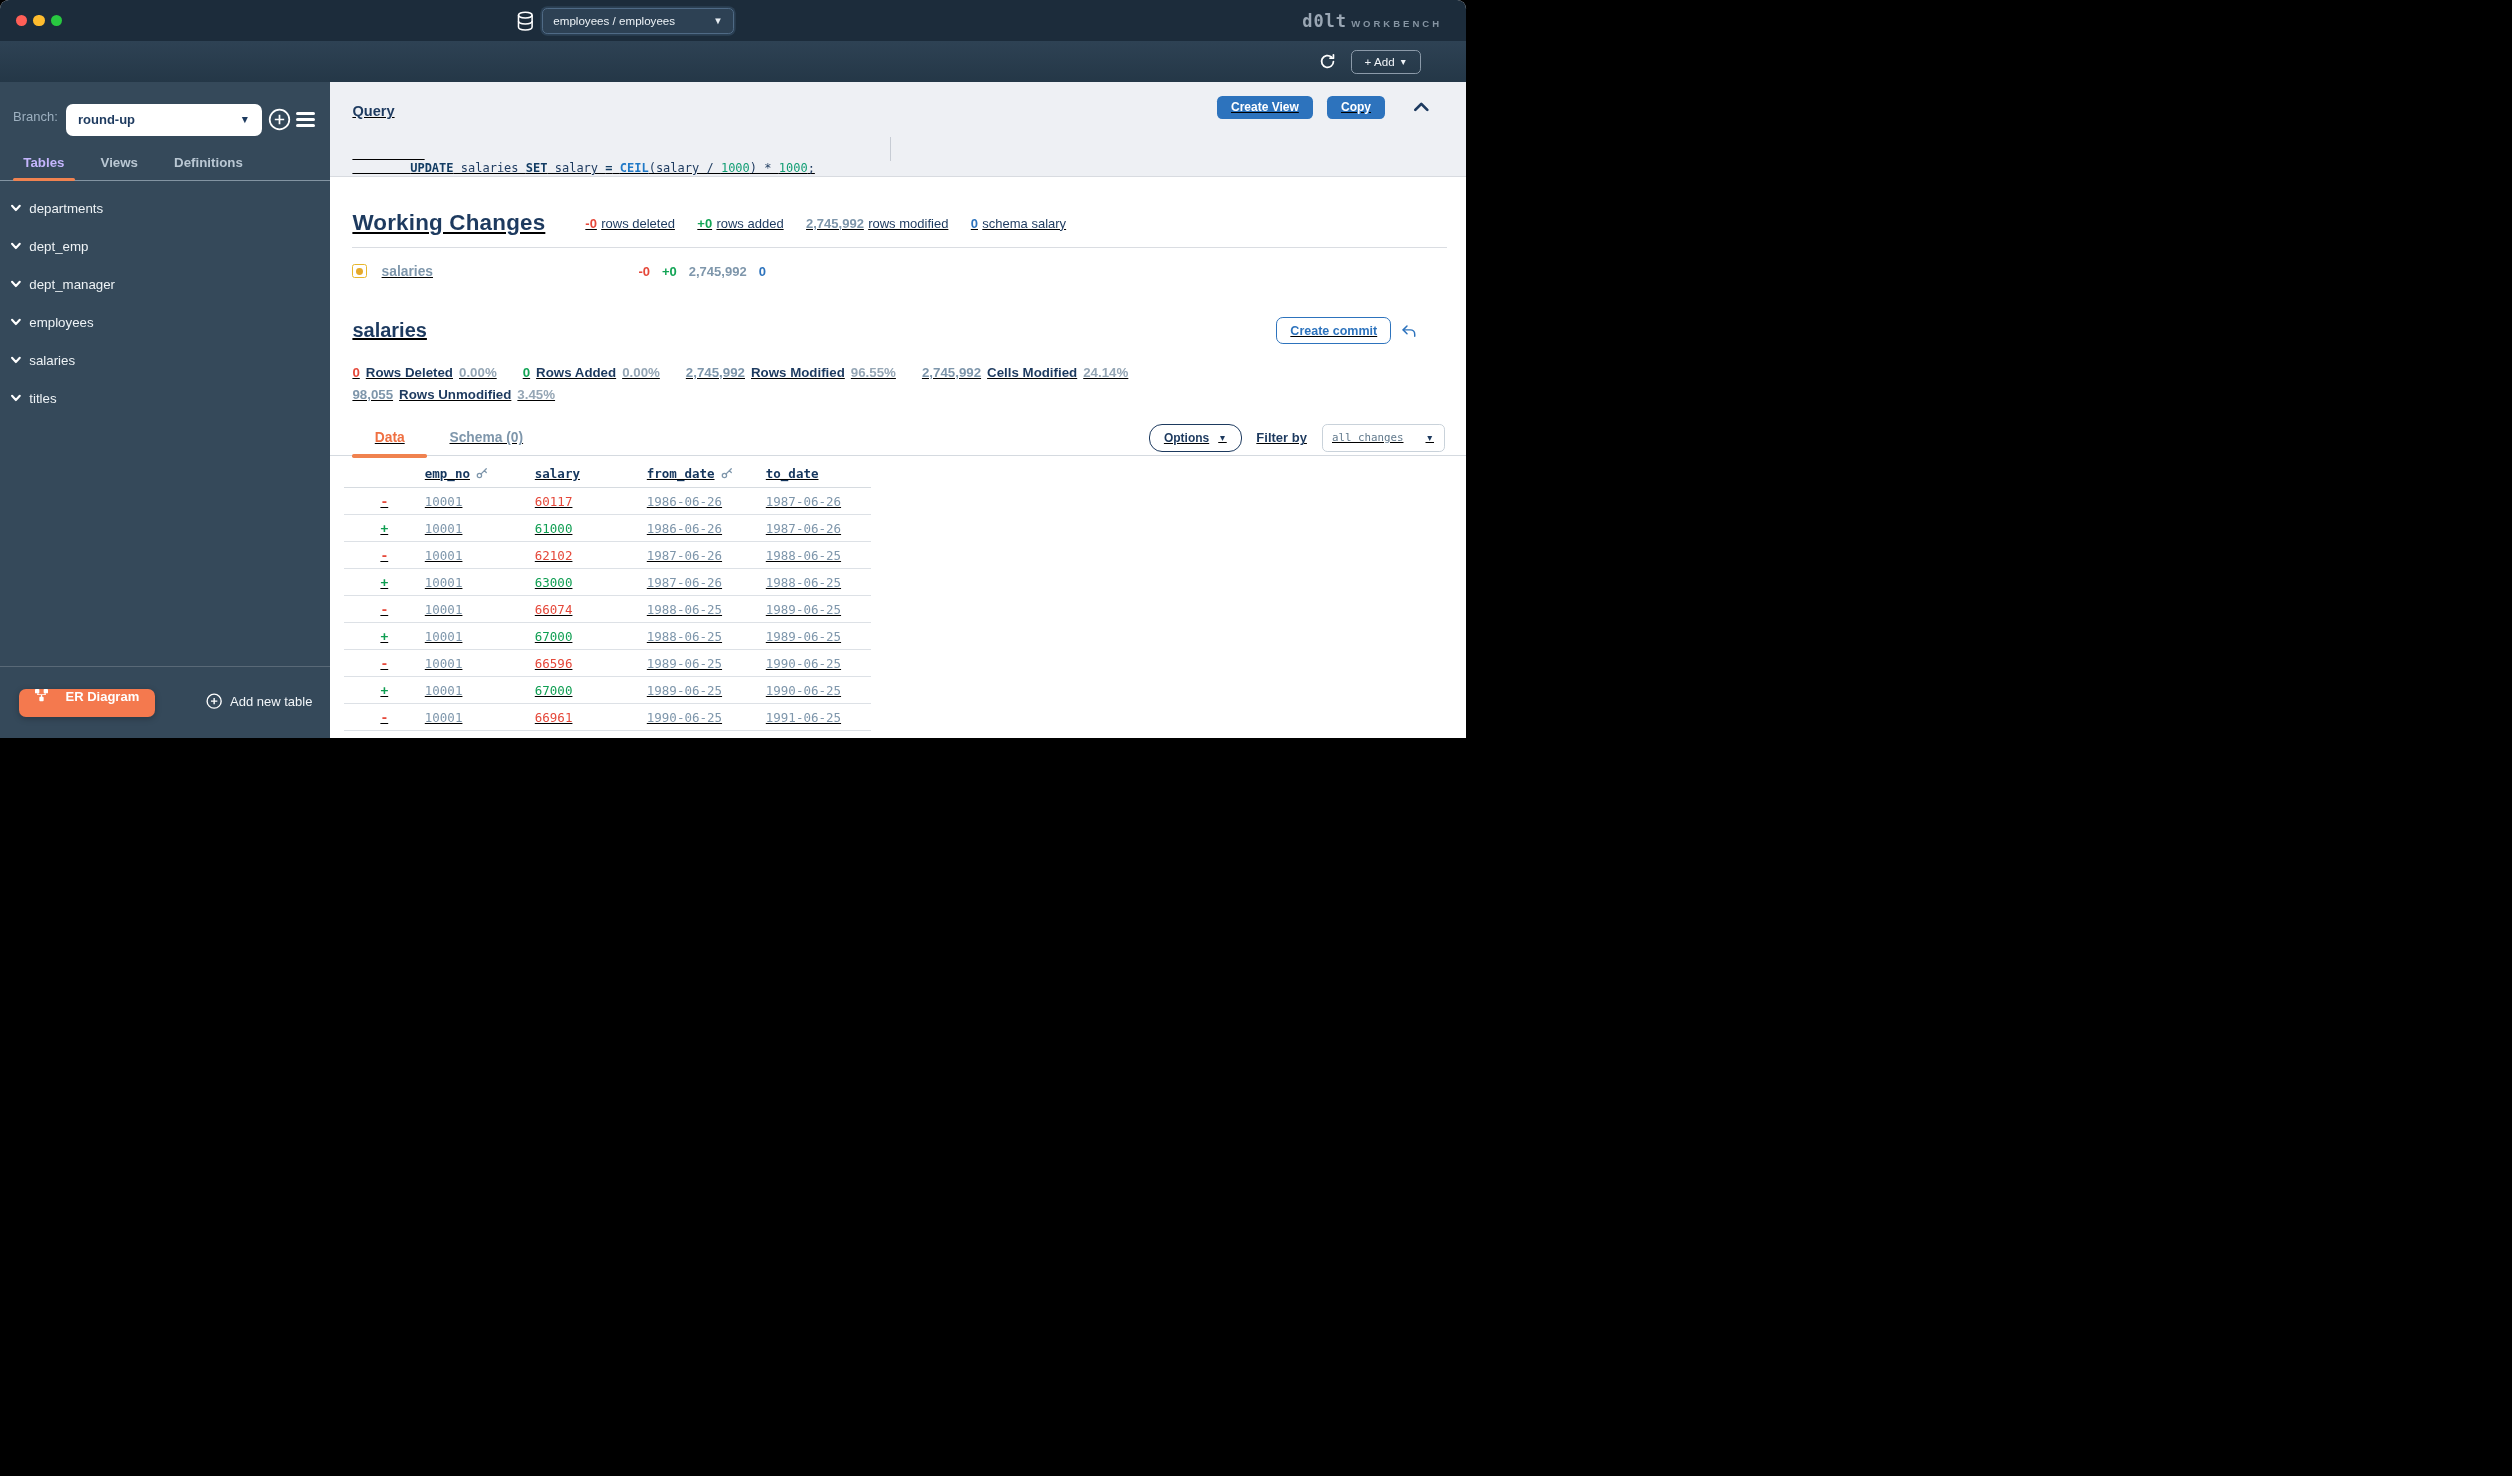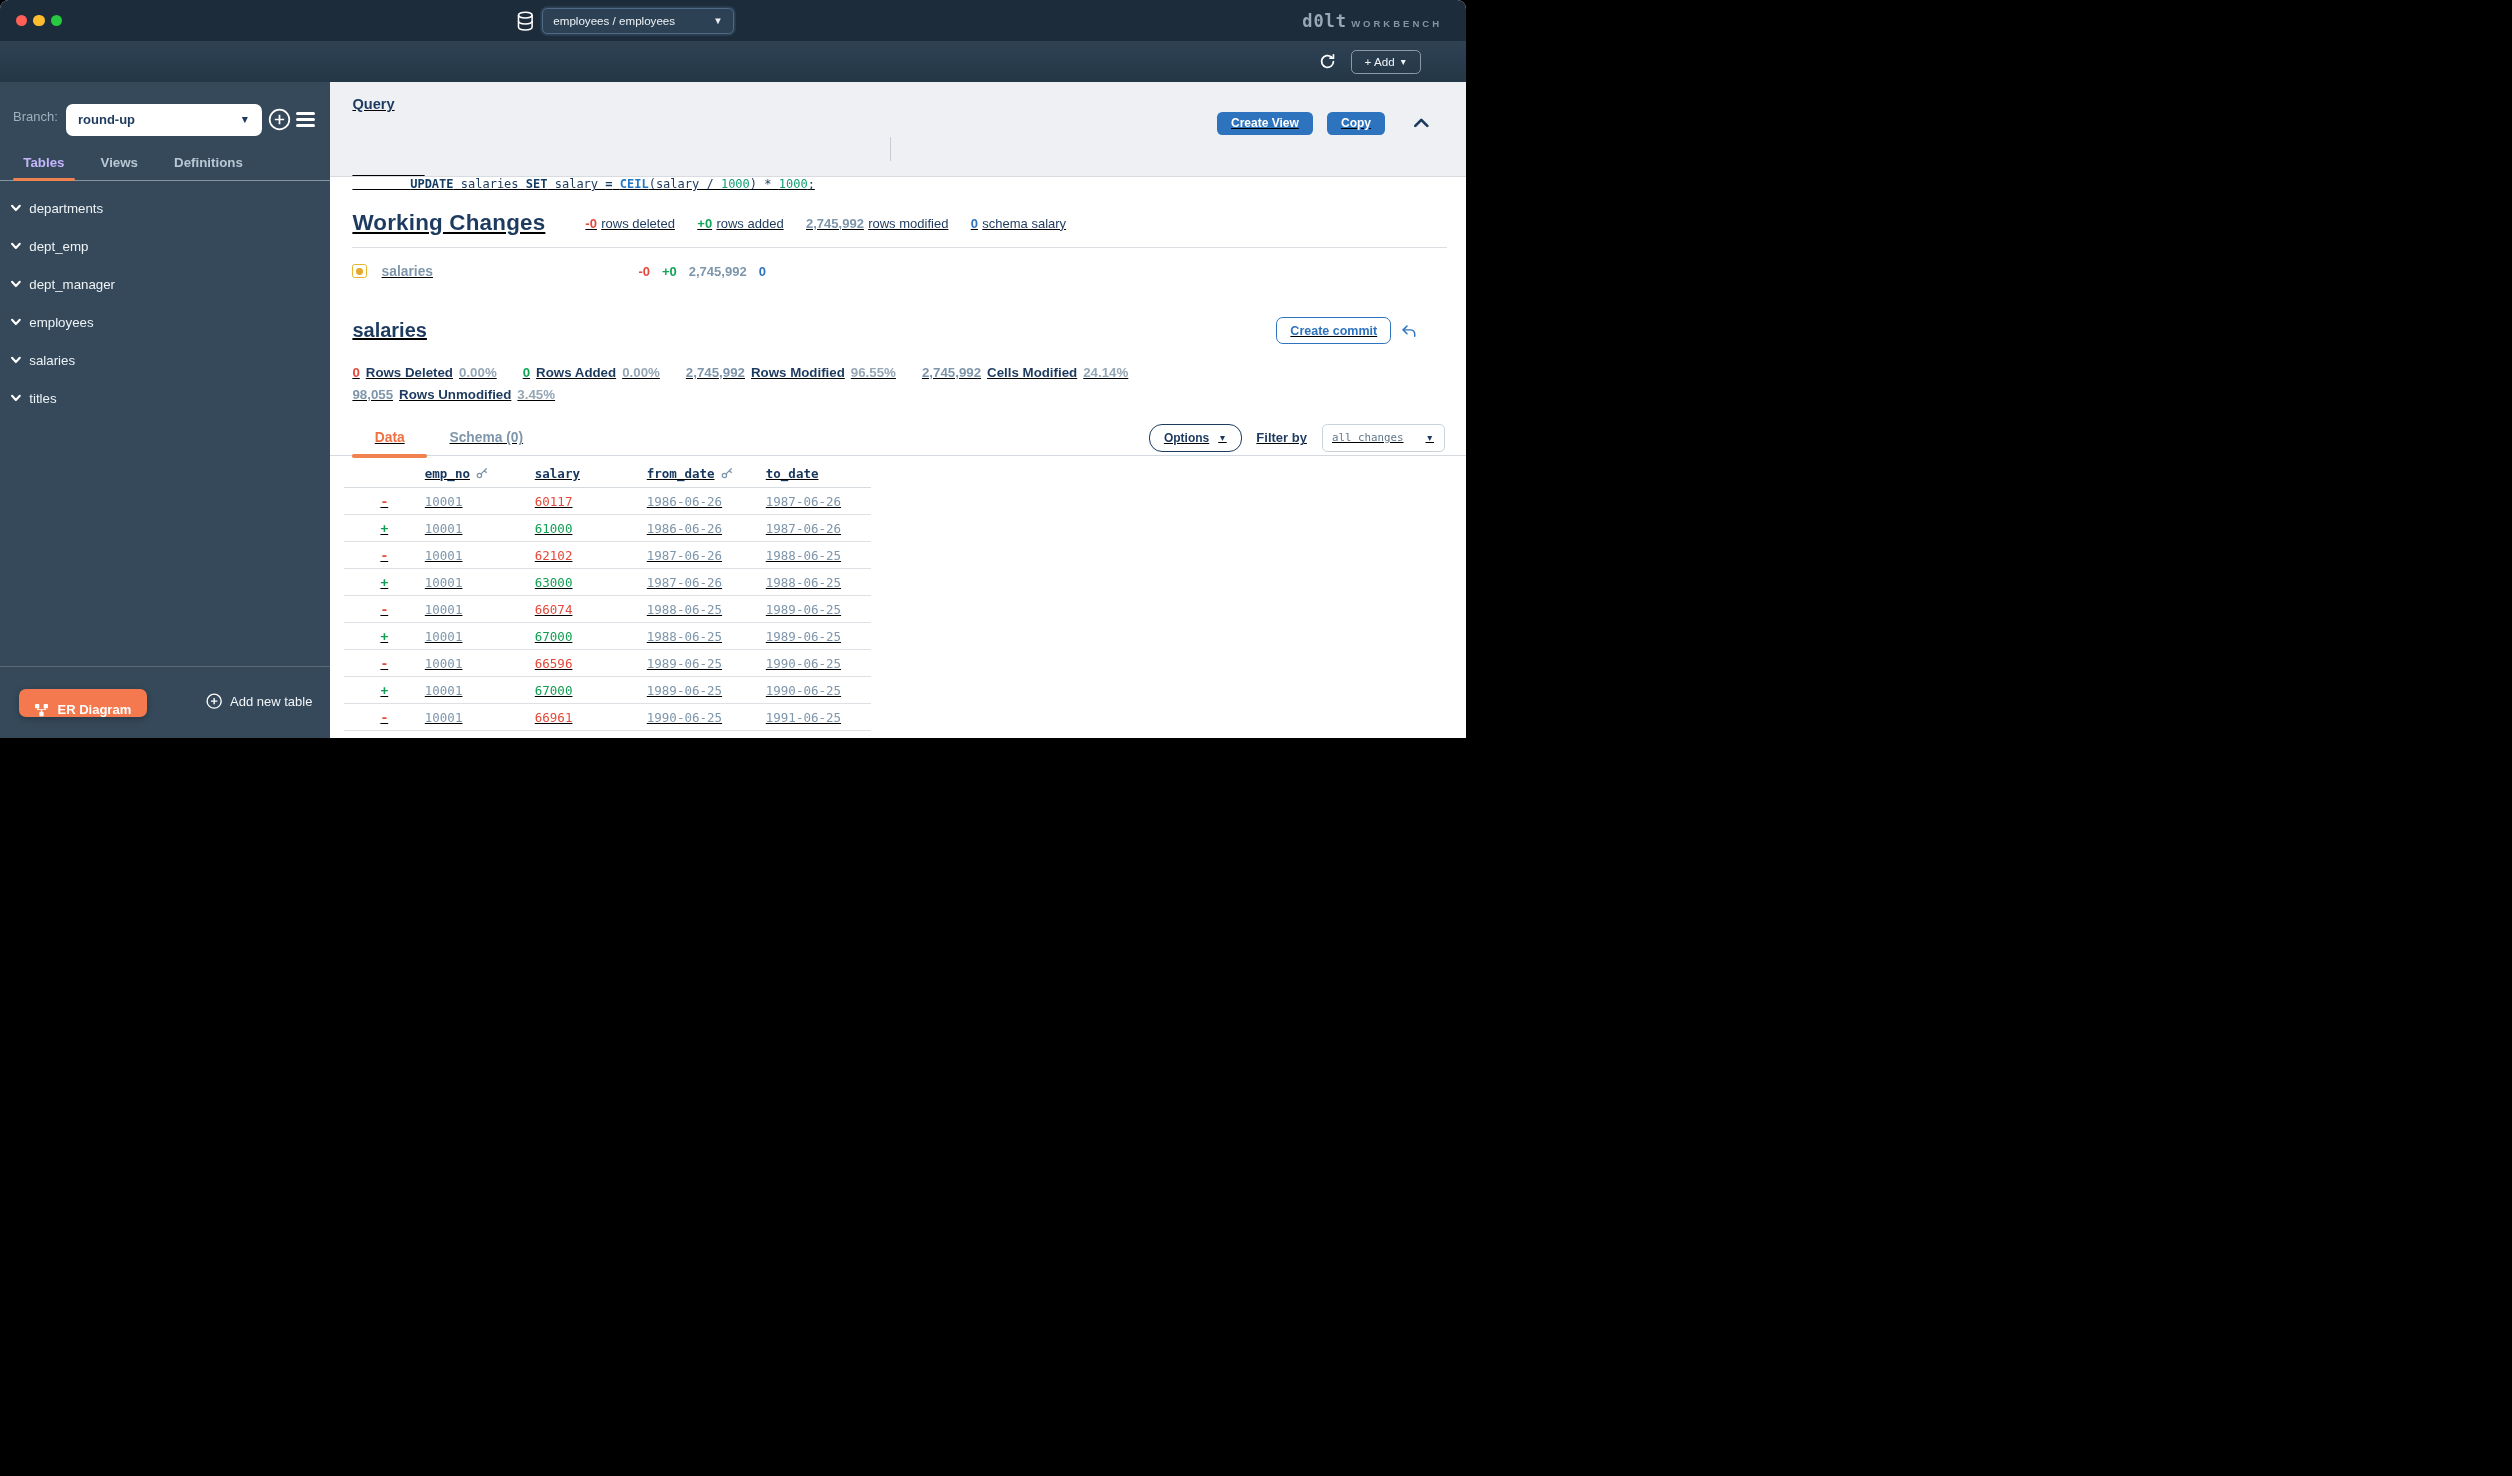--- a/index.html
+++ b/index.html
@@ -58,28 +58,28 @@
   .side-tab.active::after { content:""; position:absolute; left:0; bottom:-0.9px; width:100%; height:3.4px;
     background:#f08250; border-radius:1.7px; }
   .table-list { position:absolute; top:107px; left:0; width:100%; }
   .tree-item { display:flex; align-items:center; height:38px; padding-left:8.6px; color:#eef3f6;
     font-size:13.3px; font-weight:500; cursor:pointer; }
   .tree-item svg { margin-right:6.9px; flex:none; }
   .sidebar-footer { position:absolute; left:0; bottom:0; width:100%; height:72px;
     border-top:0.9px solid rgba(255,255,255,.18); }
   .er-btn { position:absolute; left:19px; top:22.4px; height:28px; padding:0 15.5px; background:#f4794e;
     border:none; border-radius:6.9px; color:#fff; font-size:13px; font-weight:bold; display:flex;
-    align-items:flex-end; gap:10px; cursor:pointer; box-shadow:0 1.7px 6.9px rgba(0,0,0,.25); font-family:inherit; }
+    align-items:flex-start; gap:18px; cursor:pointer; box-shadow:0 1.7px 6.9px rgba(0,0,0,.25); font-family:inherit; }
   .add-table { position:absolute; left:206px; top:26px; display:flex; align-items:center; gap:7.7px;
     color:#f2f6f9; font-size:13px; cursor:pointer; }
   
   .main { position:relative; flex:1; background:#fff; overflow:hidden; }
   .query-panel { position:relative; height:95px; background:#eef0f4; border-bottom:1.7px solid #d8dbe0;
     padding:13.8px 34px 0 22.4px; }
-  .query-head { display:flex; align-items:flex-start;flex-direction:column; }
+  .query-head { display:flex; align-items:flex-end; }
   .query-title { font-size:14.6px; font-weight:bold; color:#1d3a5f; }
   .query-actions { margin-left:auto; display:flex; align-items:center; gap:14.6px; }
   .blue-btn { background:#2d73bd; color:#fff; border:none; border-radius:5.2px; height:23px; padding:0 13.8px;
     font-size:12px; font-weight:bold; cursor:pointer; font-family:inherit; }
   .collapse-btn { width:20.6px; height:20.6px; cursor:pointer; margin-left:12px; }
   .sql-line { margin-top:14.6px; font-family:"DejaVu Sans Mono", monospace; font-size:12px; color:#1d3a5f;
     white-space:pre; cursor:text; }
   .sql-line .kw { font-weight:bold; color:#123c63; }
   .sql-line .fn { color:#2079c7; font-weight:bold; }
   .sql-line .num { color:#129e74; }

